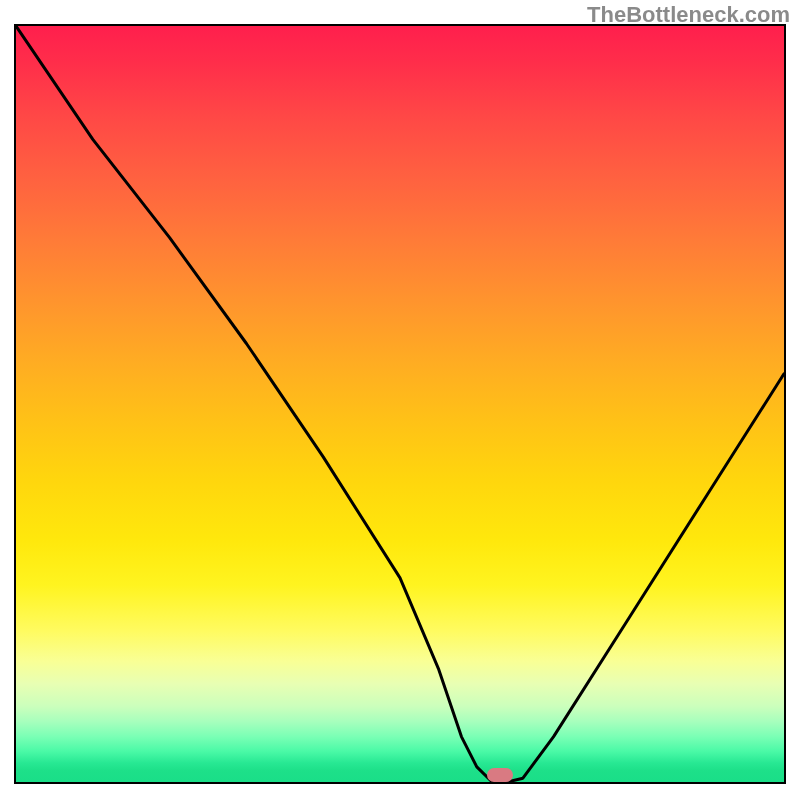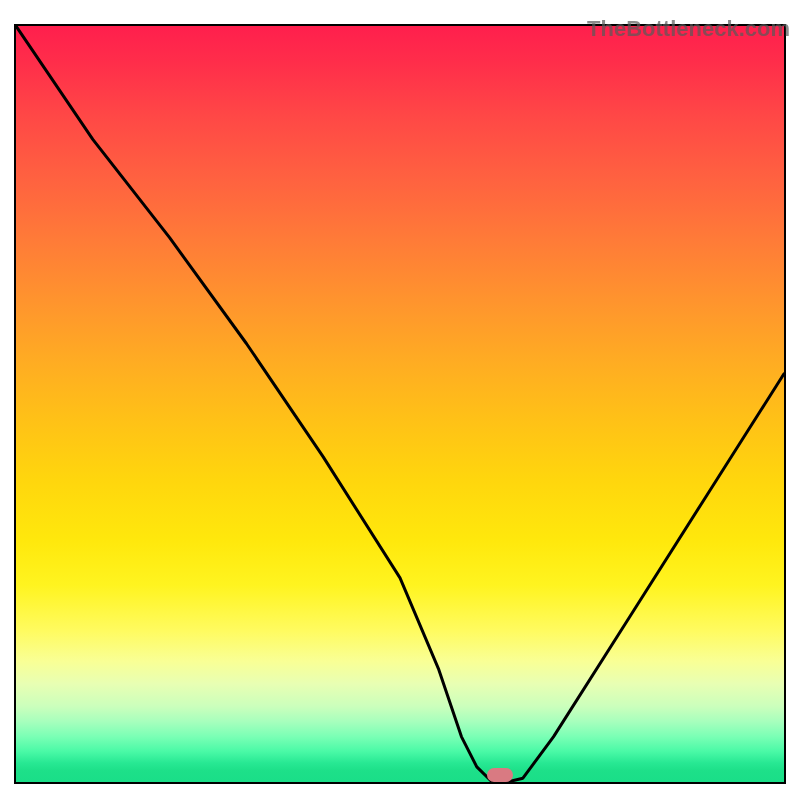--- a/index.html
+++ b/index.html
@@ -13,21 +13,20 @@
   }
   .watermark {
     position: absolute;
     top: 2px;
     right: 10px;
     font-size: 22px;
     font-weight: bold;
     color: #5a5a5a;
     opacity: 0.7;
     z-index: 10;
-    margin-top: 14px;
   }
   .plot-frame {
     position: absolute;
     top: 24px;
     left: 14px;
     width: 772px;
     height: 760px;
     border: 2px solid #000;
     box-sizing: border-box;
   }

